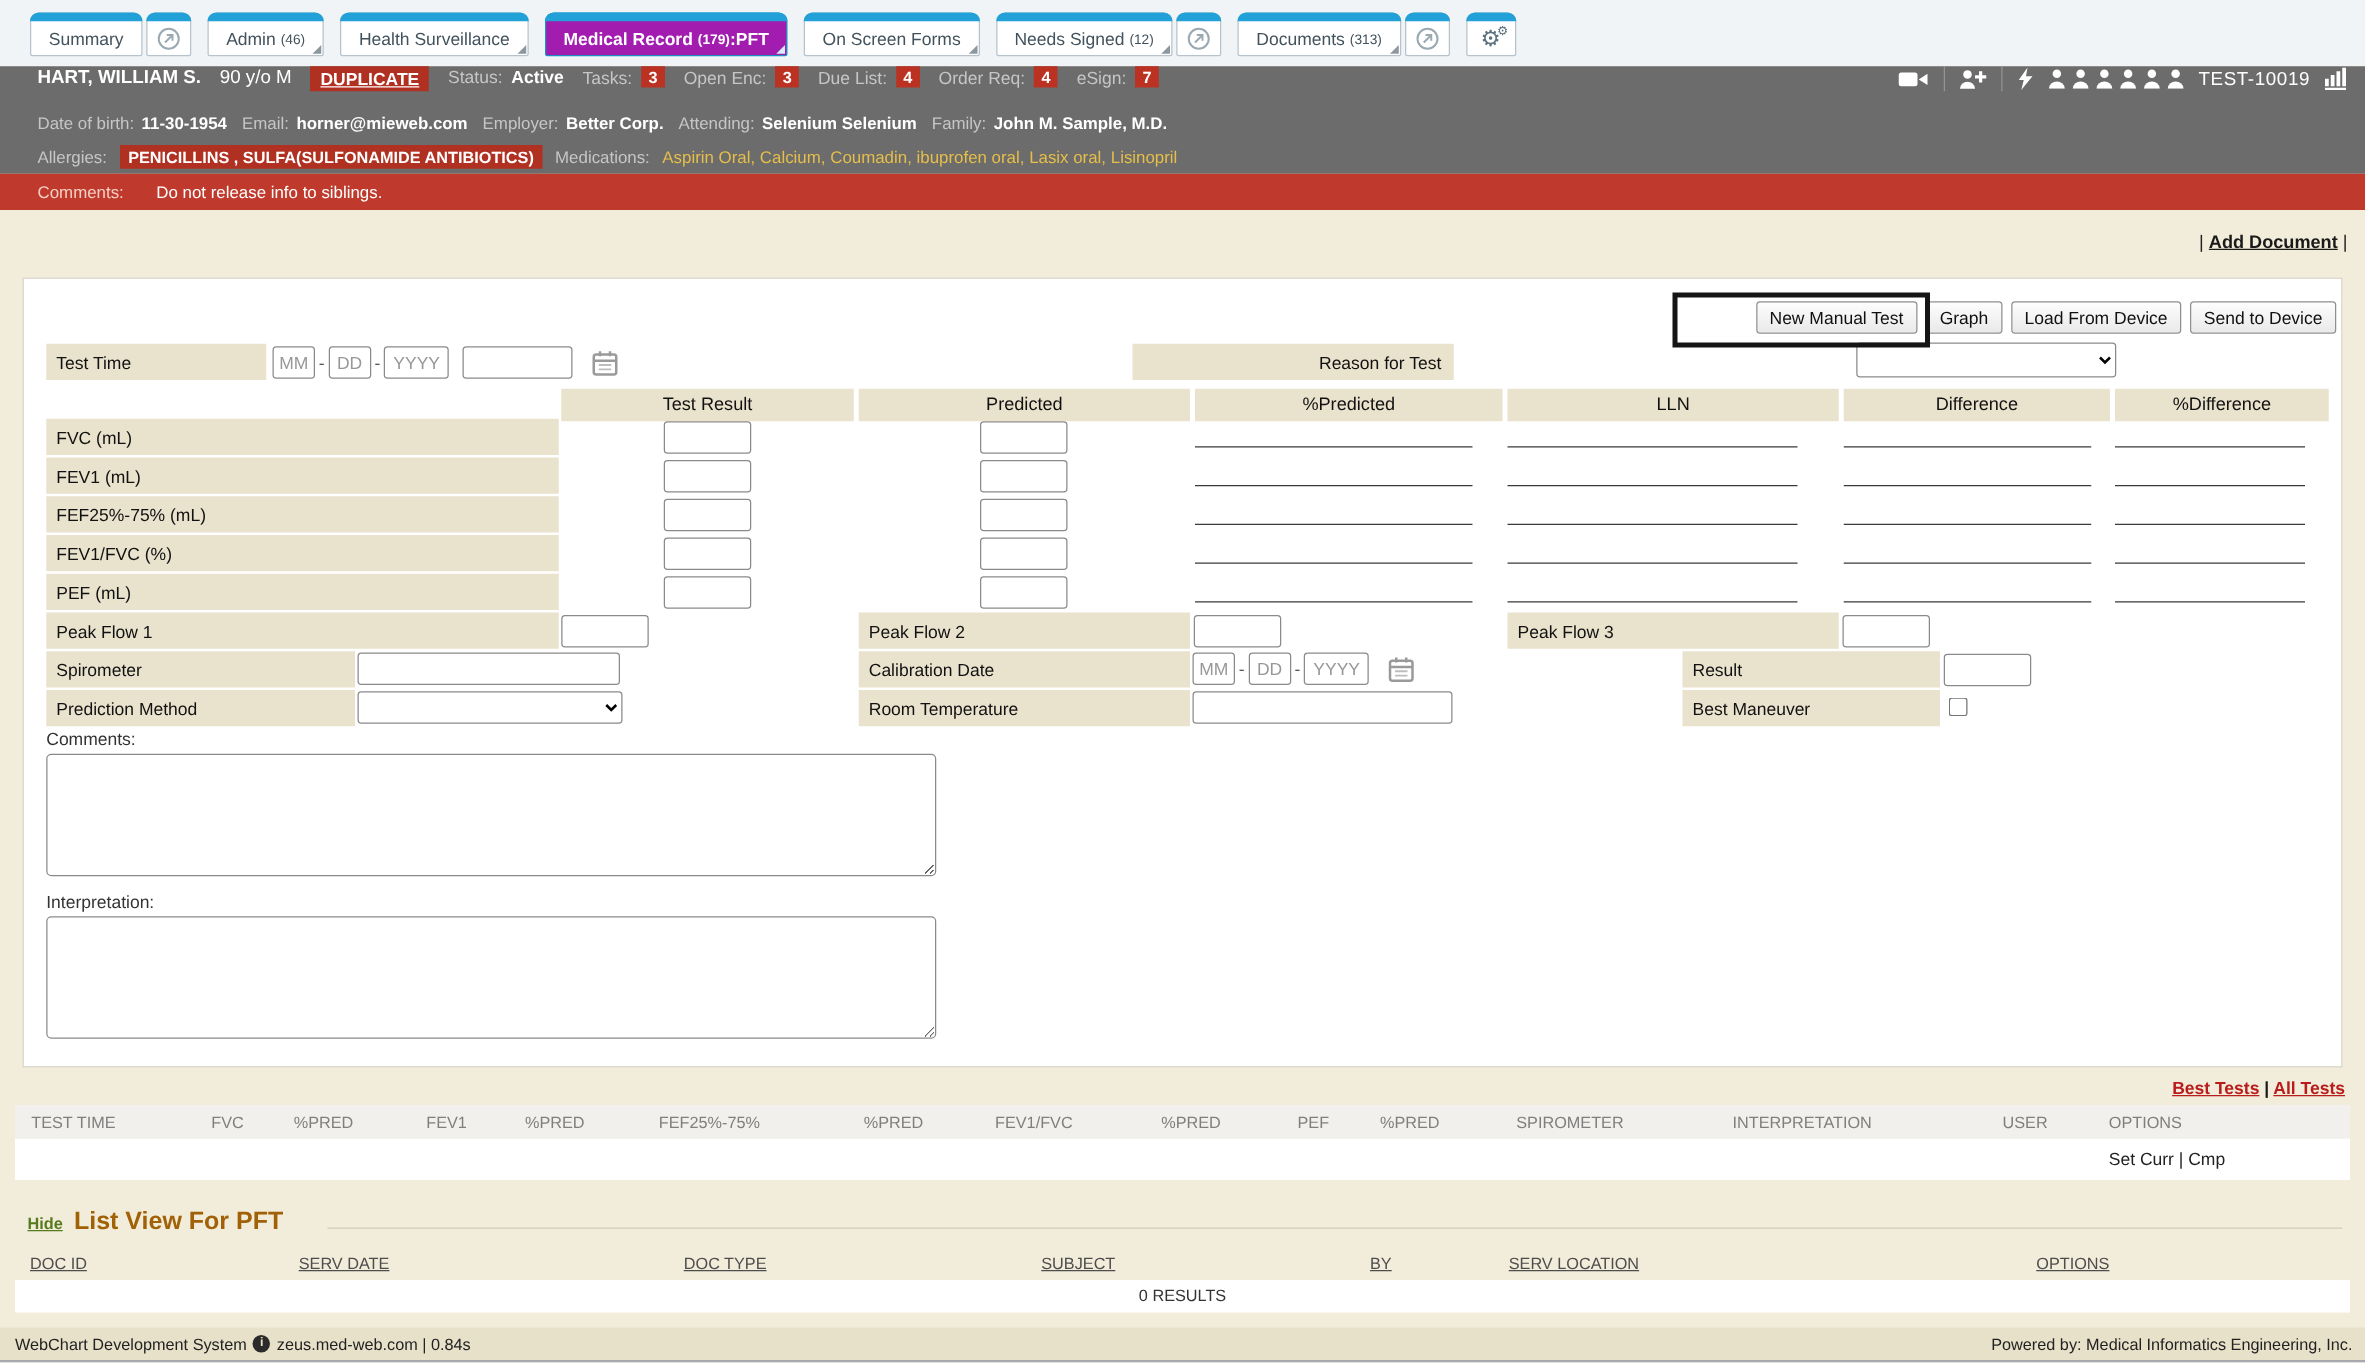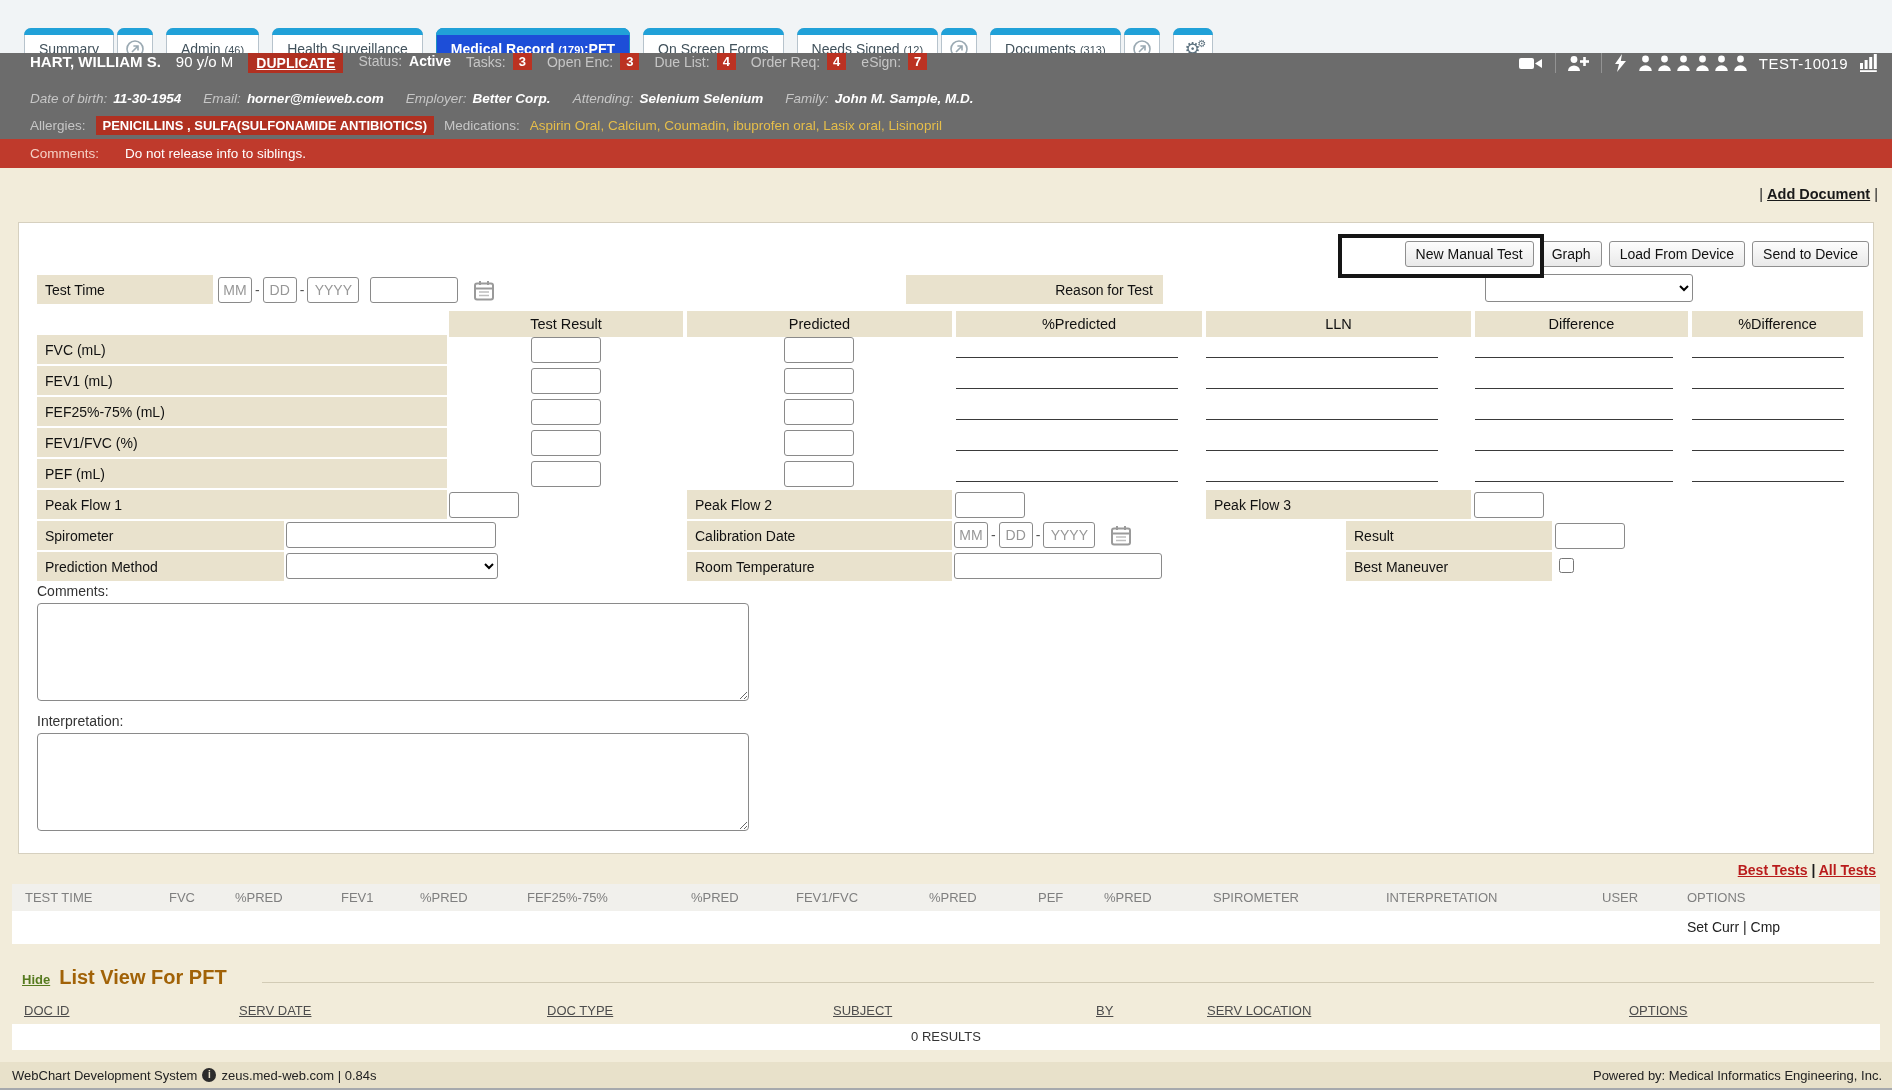--- a/index.html
+++ b/index.html
@@ -6,35 +6,35 @@
   html,body { width:1892px; height:1090px; }
   body {
     font-family:"Liberation Sans","DejaVu Sans",sans-serif;
     font-size:14px; color:#222;
     background:#f2ecda; position:relative; overflow:hidden;
   }
 
   
   .topstrip { position:absolute; top:0; left:0; width:100%; height:53px; background:#f1f4f6; }
   .tabs { position:absolute; top:10px; left:24px; display:flex; align-items:flex-end; gap:13px; }
-  .tab-group { display:flex; gap:3px;margin-top:18px; }
+  .tab-group { display:flex; gap:3px; }
   .tab {
     position:relative; height:35px; background:#fff;
     border:1px solid #b7c3cc; border-radius:7px 7px 2px 2px;
     display:flex; align-items:center; padding:6px 14px 0 14px;
     color:#42525c; cursor:pointer; white-space:nowrap;
   }
   .tab::before {
     content:""; position:absolute; top:-1px; left:-1px; right:-1px; height:7px;
     background:#21a1d8; border-radius:7px 7px 0 0;
   }
   .tab .tlabel { font-size:14px; }
   .tab .tcount { font-size:11px; margin-left:4px; position:relative; top:1px; }
   .tab .tsuffix { font-size:14px; }
-  .tab.active { background:#1d4ed8; border-color:#1b8fc2; color:#fff; font-weight:bold; }
+  .tab.active { background:#a21caf; border-color:#1b8fc2; color:#fff; font-weight:bold; }
   .fold::after {
     content:""; position:absolute; right:1px; bottom:1px;
     border-style:solid; border-width:0 0 7px 7px;
     border-color:transparent transparent #8d979e transparent;
   }
   .fold-light::after {
     content:""; position:absolute; right:1px; bottom:1px;
     border-style:solid; border-width:0 0 7px 7px;
     border-color:transparent transparent #d6edf8 transparent;
   }
@@ -58,21 +58,21 @@
   .pt-agesex { font-size:15px; }
   .badge-dup { background:#b03021; color:#fff; font-weight:bold; text-decoration:underline; padding:2px 8px; font-size:14px; cursor:pointer; }
   .glabel { color:#c6c6c6; }
   .gvalue { color:#fff; font-weight:bold; }
   .cnt-pair { display:flex; align-items:center; gap:7px; }
   .cnt-badge { background:#bb3222; color:#fff; font-weight:bold; padding:1px 6px; font-size:13px; cursor:pointer; }
   .pt-right { margin-left:auto; display:flex; align-items:center; gap:11px; }
   .vdiv { width:1px; height:20px; background:#939393; }
   .persons { display:flex; gap:4px; }
   .chart-id { font-size:15px; letter-spacing:0.5px; }
-  .pt-row2 { position:absolute; top:33px; left:0; right:0; height:25px; display:flex; align-items:center; padding-left:30px; gap:22px; font-size:13.5px;font-style:italic; }
+  .pt-row2 { position:absolute; top:33px; left:0; right:0; height:25px; display:flex; align-items:center; padding-left:30px; gap:12px; font-size:13.5px; }
   .pair { display:flex; gap:6px; align-items:center; }
   .pt-row3 { position:absolute; top:58px; left:0; right:0; height:28px; display:flex; align-items:center; padding-left:30px; gap:10px; font-size:13.5px; }
   .badge-allergy { background:#b03021; color:#fff; font-weight:bold; padding:2px 7px; font-size:13px; cursor:pointer; }
   .meds { display:flex; }
   .med-link { color:#e6be4a; cursor:pointer; }
   .med-link:not(:last-child)::after { content:", "; white-space:pre; }
 
   
   .comments-bar { position:absolute; top:139px; left:0; width:100%; height:29px; background:#bf3a2c; color:#fff; display:flex; align-items:center; padding-left:30px; gap:26px; font-size:13.5px; }
   .comments-bar .clabel { color:rgba(255,235,225,0.85); }

